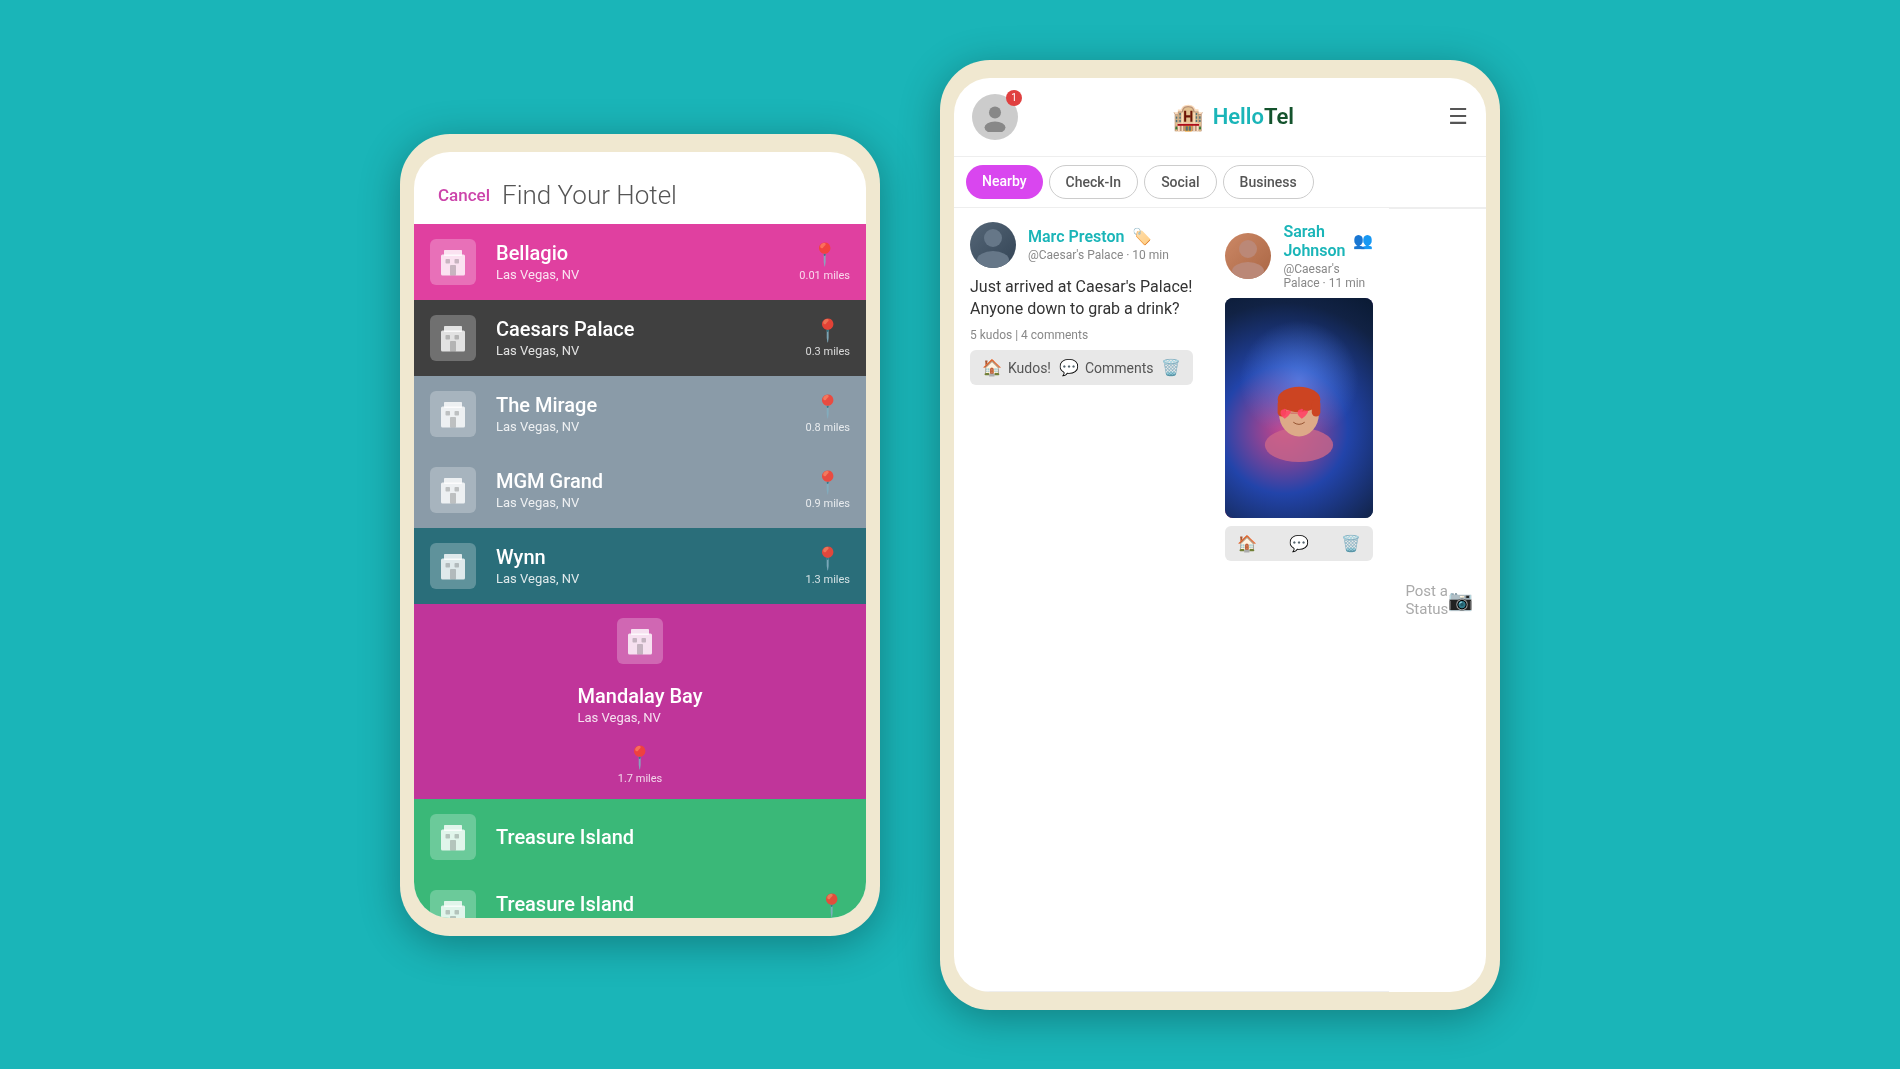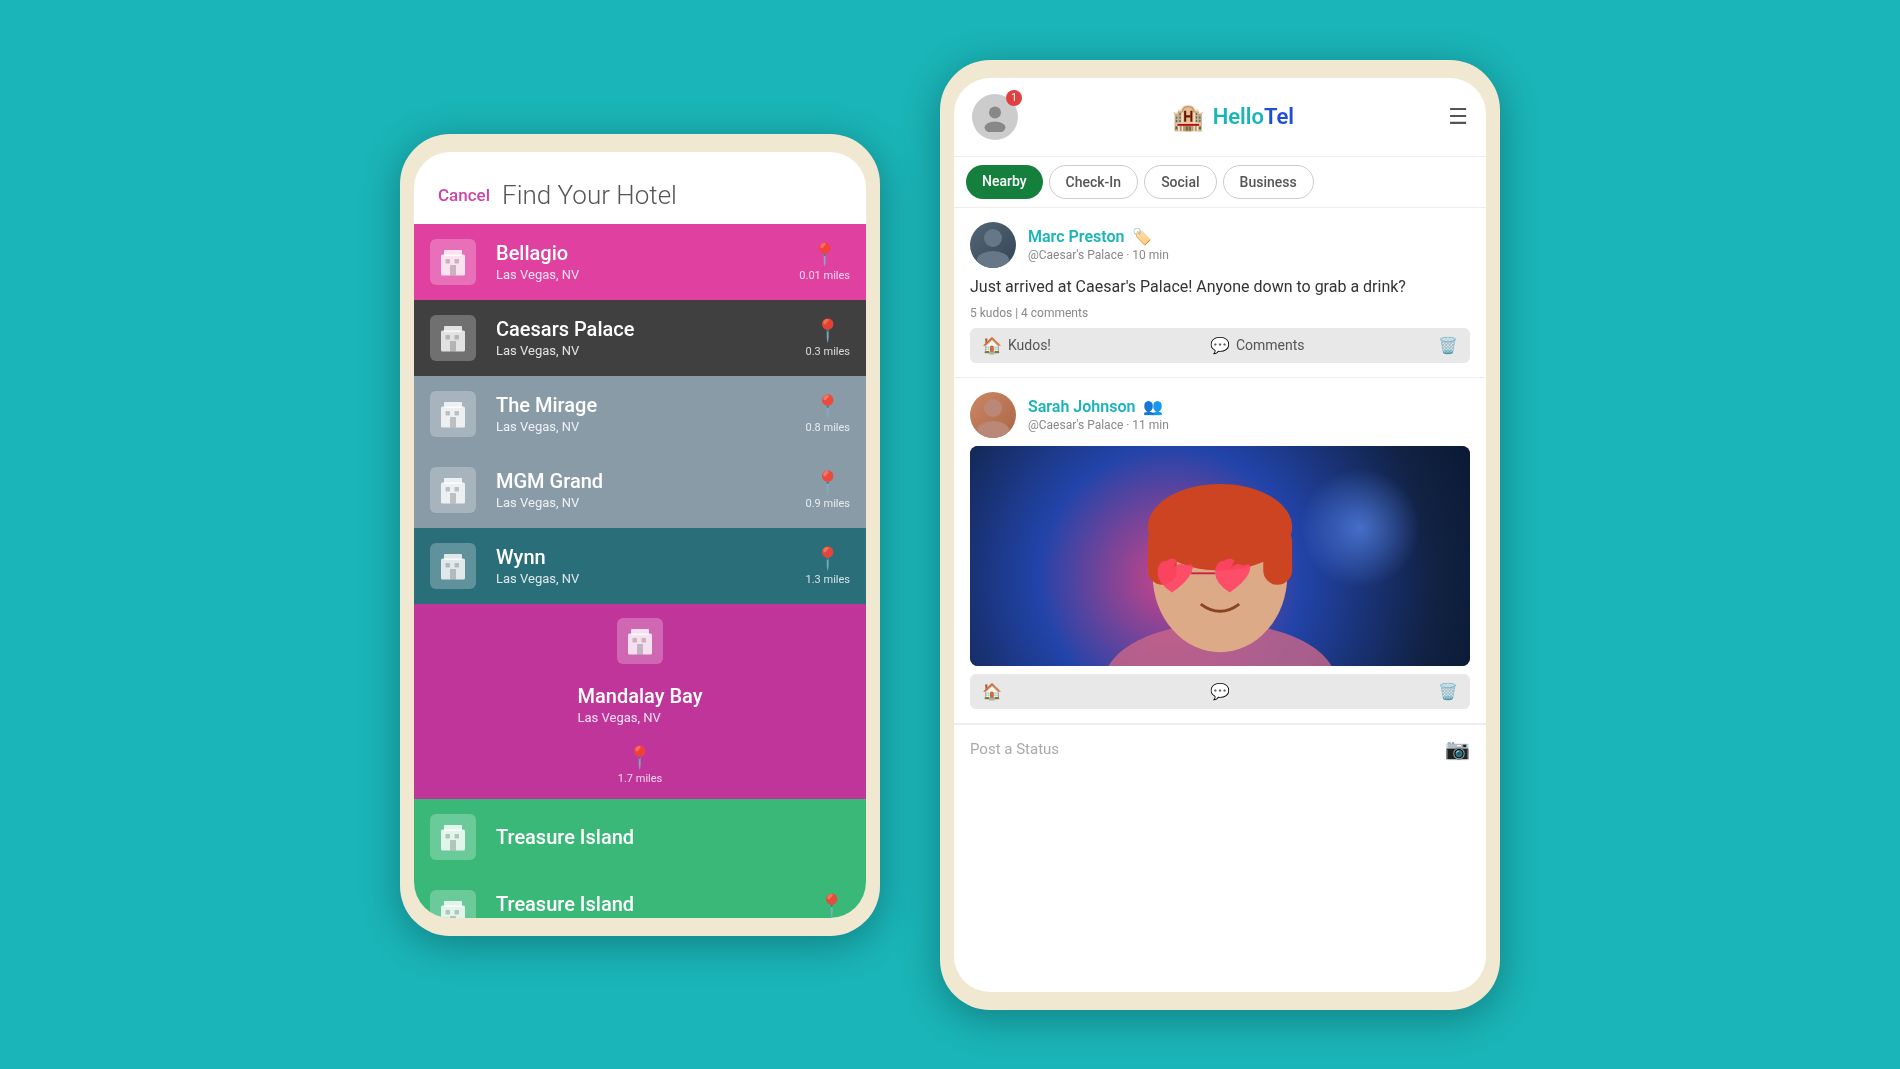--- a/index.html
+++ b/index.html
@@ -210,34 +210,34 @@
       border-bottom: 1px solid #eee;
     }
     .ht-tab {
       padding: 8px 16px;
       border-radius: 20px;
       font-size: 14px;
       cursor: pointer;
       font-weight: 500;
     }
     .ht-tab.active {
-      background: #15803d;
+      background: #d946ef;
       color: #fff;
     }
     .ht-tab.inactive {
       background: transparent;
       color: #555;
       border: 1px solid #ccc;
     }
     
     .ht-feed {
       flex: 1;
       overflow: hidden;
       display: flex;
-      flex-direction: column;
+      flex-direction: row;
     }
     
     .post-card {
       border-bottom: 1px solid #eee;
       padding: 14px 16px;
     }
     .post-user-row {
       display: flex;
       align-items: center;
       gap: 12px;
@@ -545,21 +545,21 @@
               <svg viewBox="0 0 40 40" style="width:30px;height:30px;fill:#888;">
                 <circle cx="20" cy="14" r="8"></circle>
                 <ellipse cx="20" cy="34" rx="14" ry="8"></ellipse>
               </svg>
             </div>
             <div class="ht-notif">1</div>
           </div>
           <div class="ht-logo">
             <span class="ht-logo-icon">🏨</span>
             <span class="ht-logo-text">
-              <span>Hello</span><span style="color:#1d4ed8">Tel</span>
+              <span>Hello</span><span style="color:#14532d">Tel</span>
             </span>
           </div>
           <div class="ht-menu">☰</div>
         </div>
         <div class="ht-tabs">
 
         <div class="ht-tab active">Nearby</div>
             <div class="ht-tab inactive">Check-In</div>
             <div class="ht-tab inactive">Social</div>
             <div class="ht-tab inactive">Business</div>

